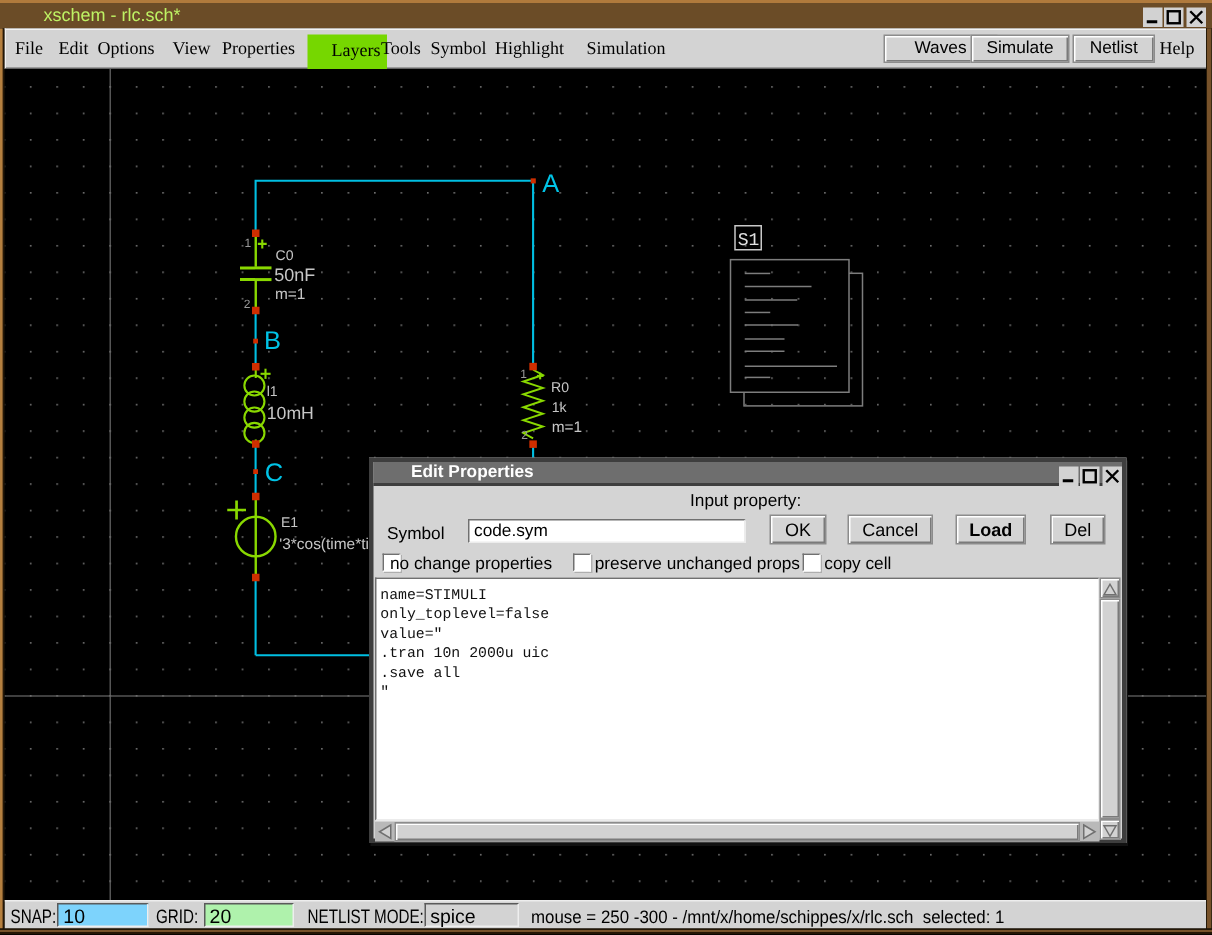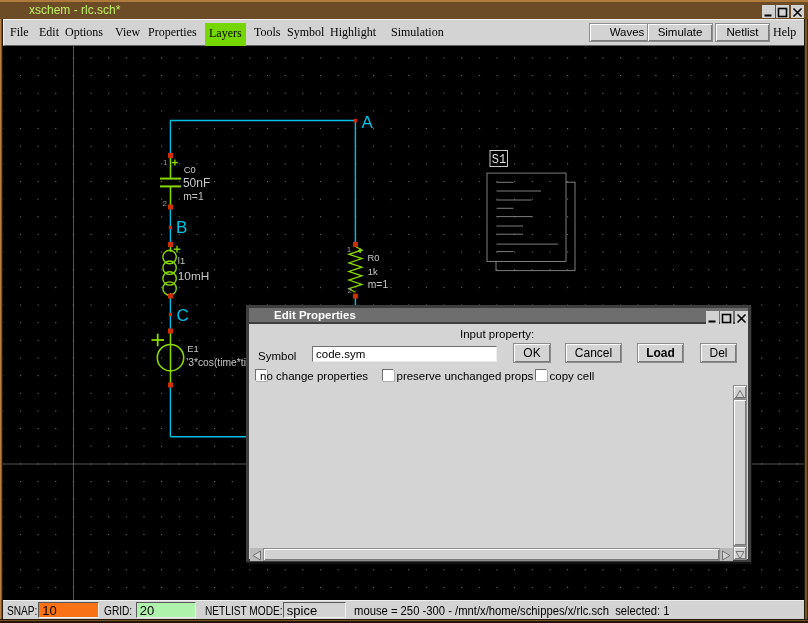--- a/index.html
+++ b/index.html
@@ -171,33 +171,33 @@
 <div class="wbtn abs" style="left:790.5px;"><svg width="13" height="13">
       <path d="M2.5 2.5 L10.5 10.5 M10.5 2.5 L2.5 10.5" stroke="#000" stroke-width="1.6"></path>
     </svg></div>
 
 <div id="menubar" class="abs"></div>
 <div class="mi" style="left:10px;">File</div>
 <div class="mi" style="left:39px;">Edit</div>
 <div class="mi" style="left:65px;">Options</div>
 <div class="mi" style="left:115px;">View</div>
 <div class="mi" style="left:148px;">Properties</div>
-<div class="mi" style="left:205px;top:23px;background:#76d700;padding:3px 4px 5px 4px;">Layers</div>
+<div class="mi" style="left:205px;top:23px;background:#76d700;padding:3px 4px 5px 16px;">Layers</div>
 <div class="mi" style="left:254px;">Tools</div>
 <div class="mi" style="left:287px;">Symbol</div>
 <div class="mi" style="left:330px;">Highlight</div>
 <div class="mi" style="left:391px;">Simulation</div>
 <div class="mbtn" style="left:589px;width:76px;">Waves</div>
 <div class="mbtn" style="left:647px;width:66px;">Simulate</div>
 <div class="mbtn" style="left:715px;width:55px;">Netlist</div>
 <div class="mi" style="left:773px;">Help</div>
 
 <div id="statusbar" class="abs"></div>
 <div class="abs slbl" style="left:6.5px;" id="snaplbl">SNAP:</div>
-<div class="sfield" style="left:38.2px;width:60.6px;background:#f97316;">10</div>
+<div class="sfield" style="left:38.2px;width:60.6px;background:#7dd3fc;">10</div>
 <div class="abs slbl" style="left:104px;" id="gridlbl">GRID:</div>
 <div class="sfield" style="left:135.7px;width:60.5px;background:#aff2ac;">20</div>
 <div class="abs slbl" style="left:205px;" id="netlbl">NETLIST MODE:</div>
 <div class="sfield" style="left:282.8px;width:63.7px;background:#d3d3d3;">spice</div>
 <div class="abs" style="left:353.5px;top:603.5px;font-size:12px;transform:scaleX(0.938);transform-origin:0 50%;white-space:nowrap;" id="mouselbl">mouse = 250 -300 - /mnt/x/home/schippes/x/rlc.sch&nbsp; selected: 1</div>
 
 <div id="leftborder" class="abs"></div>
 <div id="rightborder" class="abs"></div>
 <div id="bottomborder" class="abs"></div>
 
@@ -223,20 +223,26 @@
   <div class="tkbtn" style="left:388px;top:35px;width:47px;font-weight:bold;">Load</div>
   <div class="tkbtn" style="left:451px;top:35px;width:37px;">Del</div>
 
   <div class="cb" style="left:5.6px;top:60.5px;"></div>
   <div class="dlg-txt" style="left:11px;top:61.5px;">no change properties</div>
   <div class="cb" style="left:133.3px;top:60.5px;"></div>
   <div class="dlg-txt" style="left:147.5px;top:61.5px;">preserve unchanged props</div>
   <div class="cb" style="left:286px;top:60.5px;"></div>
   <div class="dlg-txt" style="left:300.5px;top:61.5px;">copy cell</div>
 
+  <div id="dtextarea" class="abs">name=STIMULI
+only_toplevel=false
+value="
+.tran 10n 2000u uic
+.save all
+"</div>
 
   <div class="abs" style="left:484px;top:77px;width:14px;height:175px;background:#b9b9b9;">
     <div class="abs" style="left:0;top:0;width:14px;height:14px;background:#d2d2d2;box-sizing:border-box;border:1px solid #8c8c8c;box-shadow:inset 1px 1px 0 #fff,inset -1px -1px 0 #7a7a7a;">
       <svg width="12" height="12">
           <path d="M6 2.5 L10 9.5 L2 9.5 Z" fill="#d2d2d2" stroke="#707070" stroke-width="1"></path>
         </svg>
     </div>
     <div class="abs" style="left:0;top:14px;width:14px;height:147px;background:#d2d2d2;box-sizing:border-box;border:1px solid #8c8c8c;box-shadow:inset 1px 1px 0 #fff,inset -1px -1px 0 #7a7a7a;"></div>
     <div class="abs" style="left:0;top:161px;width:14px;height:14px;background:#d2d2d2;box-sizing:border-box;border:1px solid #8c8c8c;box-shadow:inset 1px 1px 0 #fff,inset -1px -1px 0 #7a7a7a;">
       <svg width="12" height="12">

